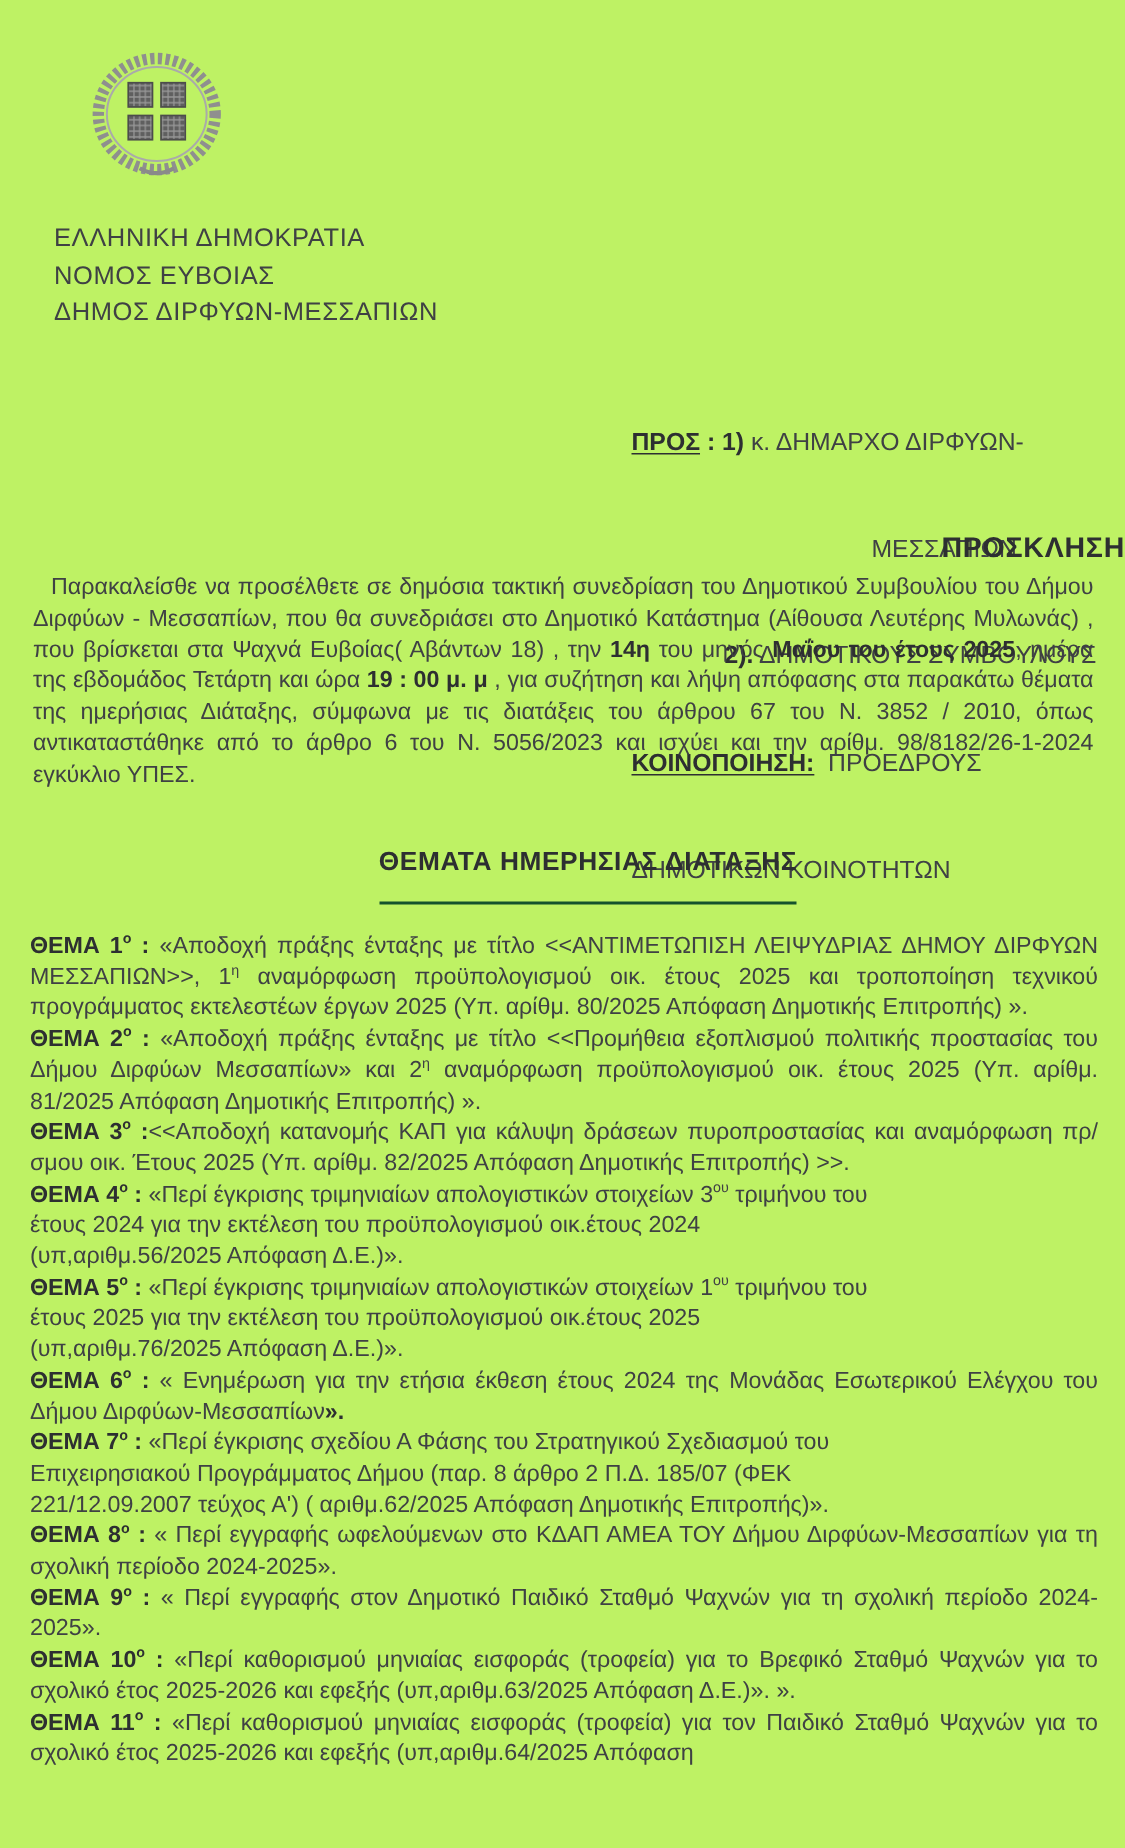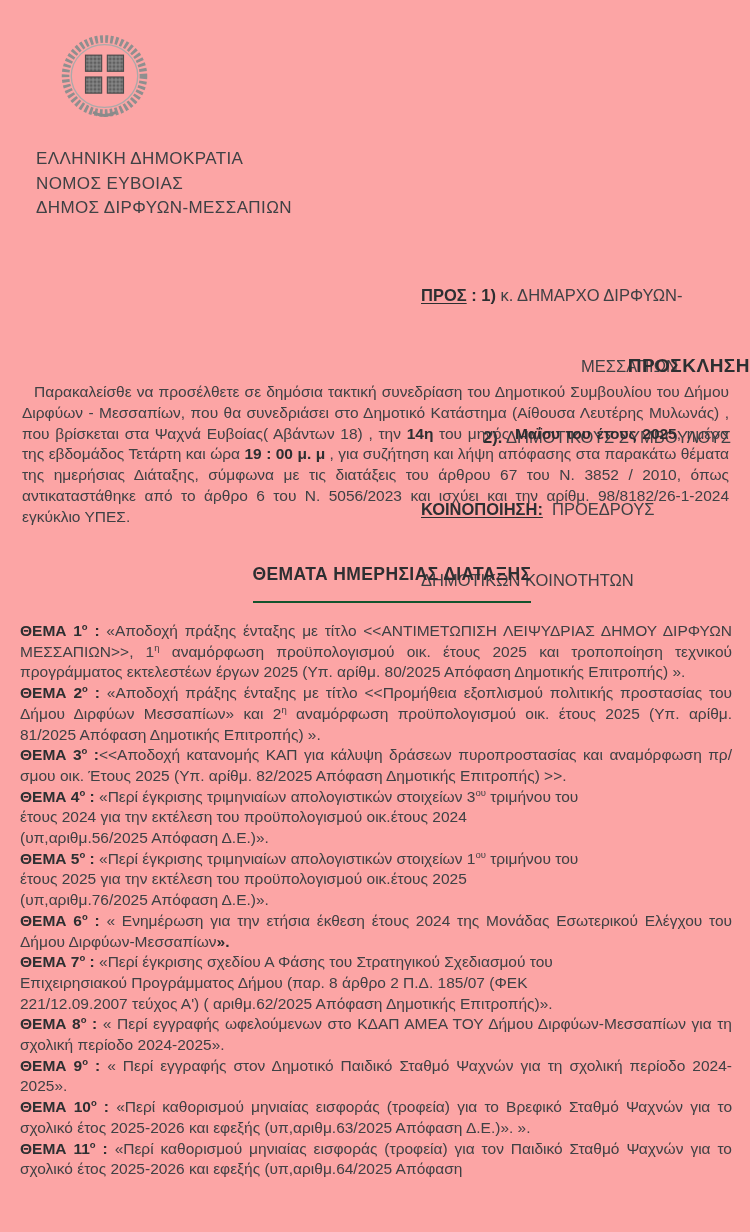--- a/index.html
+++ b/index.html
@@ -1,18 +1,18 @@
 <!DOCTYPE html>
 <html lang="el"><head>
 <meta charset="utf-8">
 <style>
   html,body{margin:0;padding:0;background:#e8e8e8;}
   #page{
     position:relative;width:750px;height:1232px;margin:0 auto;
-    background:#fca5a5;overflow:hidden;
+    background:#bef264;overflow:hidden;
     font-family:"Liberation Sans","DejaVu Sans",sans-serif;
     color:#3f4144;
   }
   .b{font-weight:700;color:#2d2f31;}
   sup{font-size:9.5px;line-height:0;vertical-align:super;}
 
   .emblem{position:absolute;left:57px;top:32px;width:95px;height:90px;}
 
   .letterhead{position:absolute;left:36px;top:147px;font-size:17px;line-height:24.5px;letter-spacing:.4px;}
   .letterhead div{white-space:pre;}

